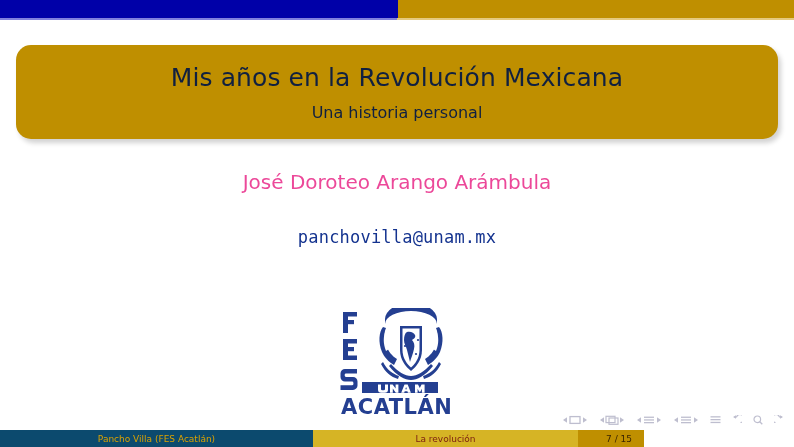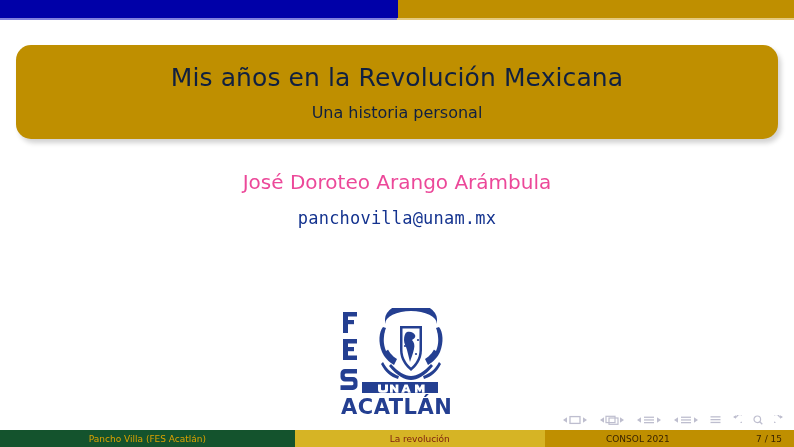--- a/index.html
+++ b/index.html
@@ -74,21 +74,21 @@
   .author-name {
     font-family: "DejaVu Sans", sans-serif;
     font-size: 20px;
     color: #ec4899;
     line-height: 1.2;
   }
   .author-email {
     font-family: "DejaVu Sans Mono", monospace;
     font-size: 17px;
     color: #14338f;
-    margin-top: 14px;
+    margin-top: 33px;
     line-height: 1.2;
     letter-spacing: .2px;
   }
   .event-line {
     font-family: "DejaVu Sans", sans-serif;
     font-size: 20px;
     color: #1a1a1a;
     margin-top: 30px;
     line-height: 1.2;
   }
@@ -132,21 +132,21 @@
     font-size: 9px;
   }
   .f-seg {
     height: 100%;
     display: flex;
     align-items: center;
     justify-content: center;
     overflow: hidden;
     white-space: nowrap;
   }
-  .f-author  { width: 313px; background: #14532d; color: #DCA200; }
+  .f-author  { width: 313px; background: #0c4a6e; color: #DCA200; }
   .f-title   { width: 265px; background: #D6B425; color: #7a1c10; }
   .f-date    { width: 198px; background: #BF8F00; color: #3a2400; }
   .f-page    { width: 66px;  background: #BF8F00; color: #3a2400;
                justify-content: flex-end; padding-right: 12px;
                box-sizing: border-box; }
 </style>
 </head>
 <body>
 
 <div id="slide">
@@ -307,17 +307,16 @@
       <svg width="10" height="10" viewBox="0 0 10 10">
         <path d="M1.5 7.5 A4 4 0 1 1 5.5 2 L8 2" fill="none" stroke="#8a8aa8" stroke-width="1.2"></path>
         <path d="M9 2 L6 0.3 L6 3.7 Z" fill="#8a8aa8"></path>
       </svg>
     </span>
   </div>
 
   <div class="footer">
     <div class="f-seg f-author">Pancho Villa  (FES Acatlán)</div>
     <div class="f-seg f-title">La revolución</div>
-    <div class="f-seg f-date">CONSOL 2021</div>
     <div class="f-seg f-page">7 / 15</div>
   </div>
 
 </div>
 
 </body></html>

